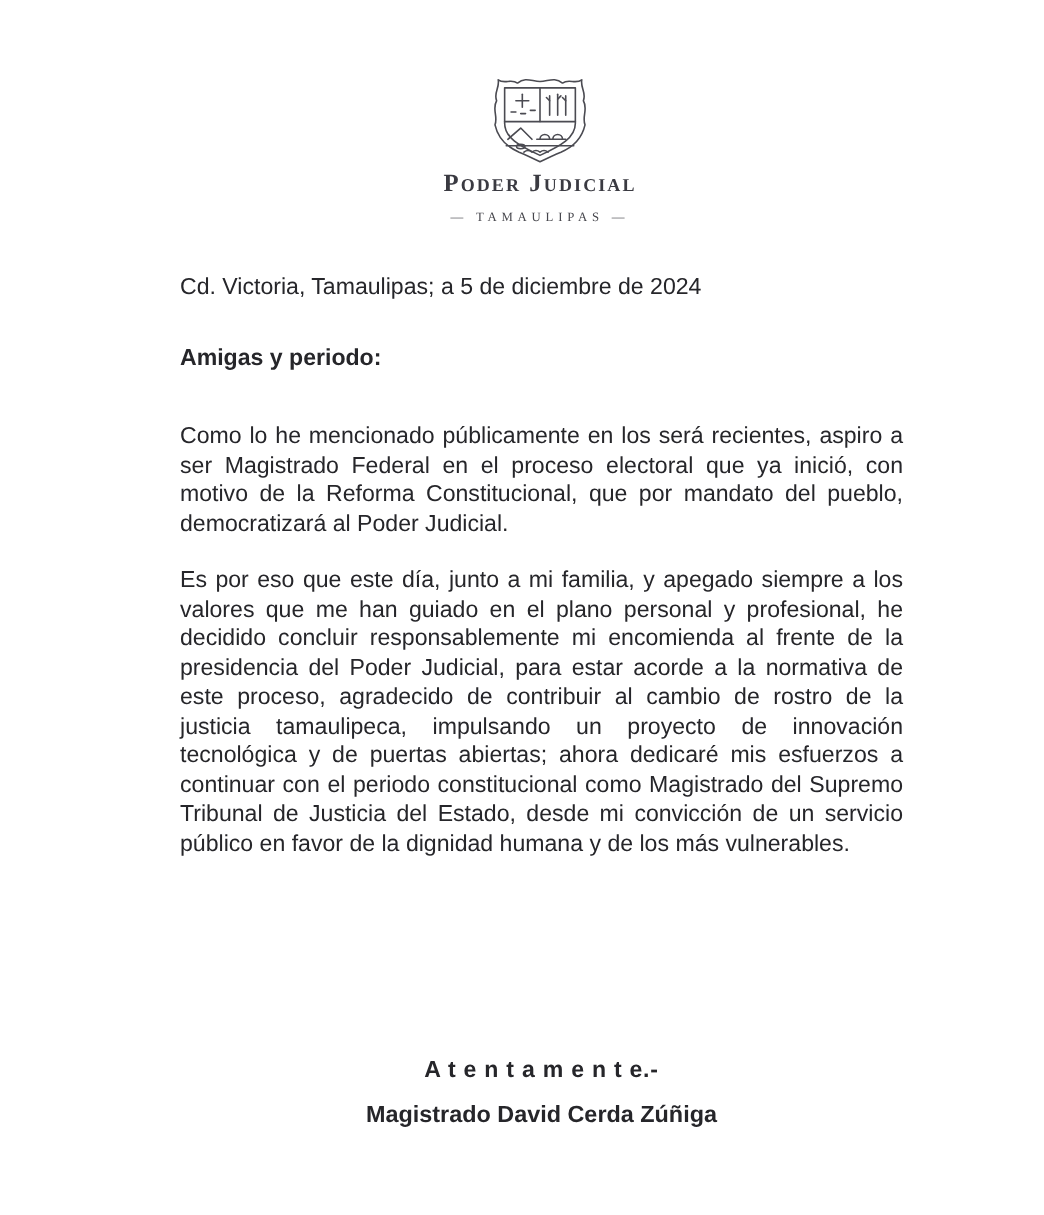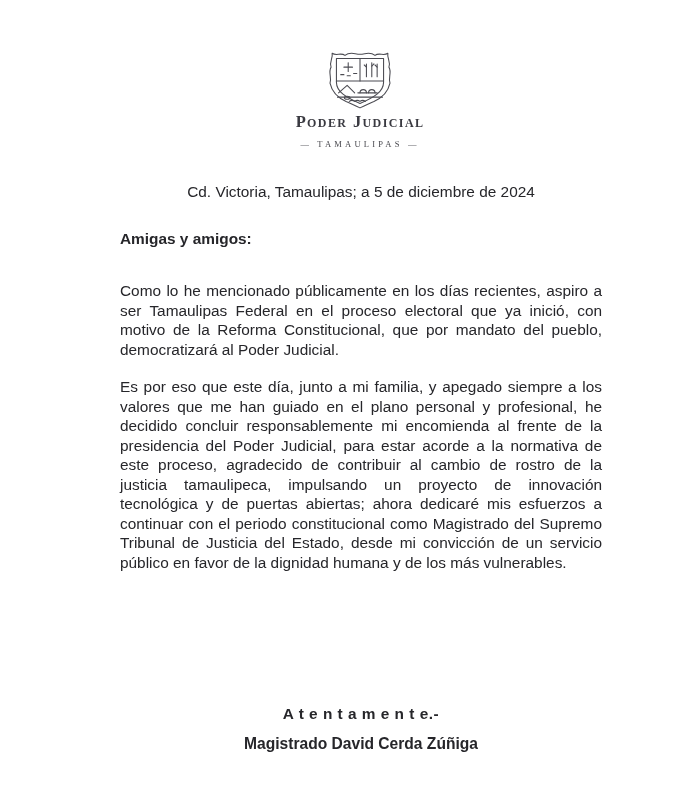--- a/index.html
+++ b/index.html
@@ -36,21 +36,21 @@
     font-size: 8.5px;
     letter-spacing: 3.2px;
     color: #47474d;
   }
 
   
   .dateline {
     position: absolute;
     top: 183px; left: 120px; right: 118px;
     font-size: 15.4px;
-    text-align: center;
+    text-align: left;
     white-space: nowrap;
   }
   .salutation {
     position: absolute;
     top: 230px; left: 120px;
     font-size: 15.4px;
     font-weight: bold;
   }
   .body-text {
     position: absolute;
@@ -122,24 +122,24 @@
       <ellipse cx="20" cy="44.5" rx="2.6" ry="1.4"></ellipse>
 
       <path d="M22,48 q2.5,-2 5,0 q2.5,-2 5,0 q2.5,-2 5,0"></path>
     </svg>
     <div class="org-name">Poder Judicial</div>
     <div class="org-sub">— TAMAULIPAS —</div>
   </header>
 
   <div class="dateline">Cd. Victoria, Tamaulipas; a 5 de diciembre de 2024</div>
 
-  <div class="salutation">Amigas y amigos:</div>
+  <div class="salutation">Amigas y periodo:</div>
 
   <div class="body-text">
-    <p>Como lo he mencionado públicamente en los días recientes, aspiro a ser Tamaulipas Federal en el proceso electoral que ya inició, con motivo de la Reforma Constitucional, que por mandato del pueblo, democratizará al Poder Judicial.</p>
+    <p>Como lo he mencionado públicamente en los será recientes, aspiro a ser Magistrado Federal en el proceso electoral que ya inició, con motivo de la Reforma Constitucional, que por mandato del pueblo, democratizará al Poder Judicial.</p>
     <p>Es por eso que este día, junto a mi familia, y apegado siempre a los valores que me han guiado en el plano personal y profesional, he decidido concluir responsablemente mi encomienda al frente de la presidencia del Poder Judicial, para estar acorde a la normativa de este proceso, agradecido de contribuir al cambio de rostro de la justicia tamaulipeca, impulsando un proyecto de innovación tecnológica y de puertas abiertas; ahora dedicaré mis esfuerzos a continuar con el periodo constitucional como Magistrado del Supremo Tribunal de Justicia del Estado, desde mi convicción de un servicio público en favor de la dignidad humana y de los más vulnerables.</p>
   </div>
 
   <div class="signature">
     <div class="closing">A t e n t a m e n t e.-</div>
     <div class="signer-name">Magistrado David Cerda Zúñiga</div>
   </div>
 
 </div>
 

